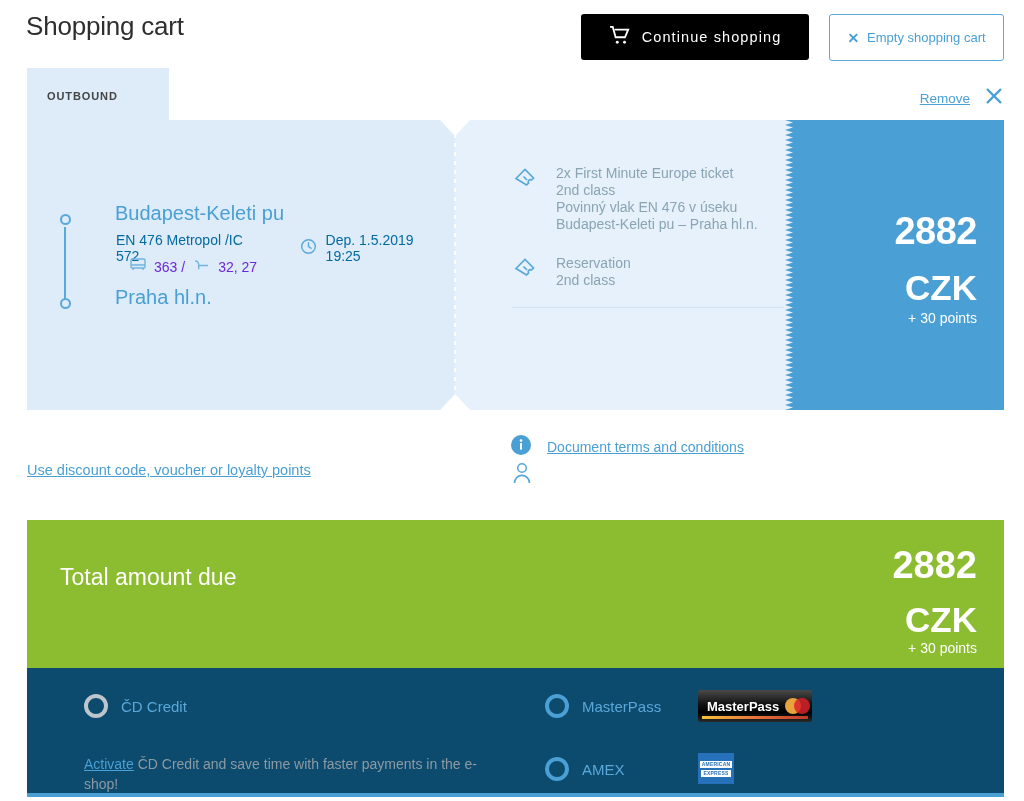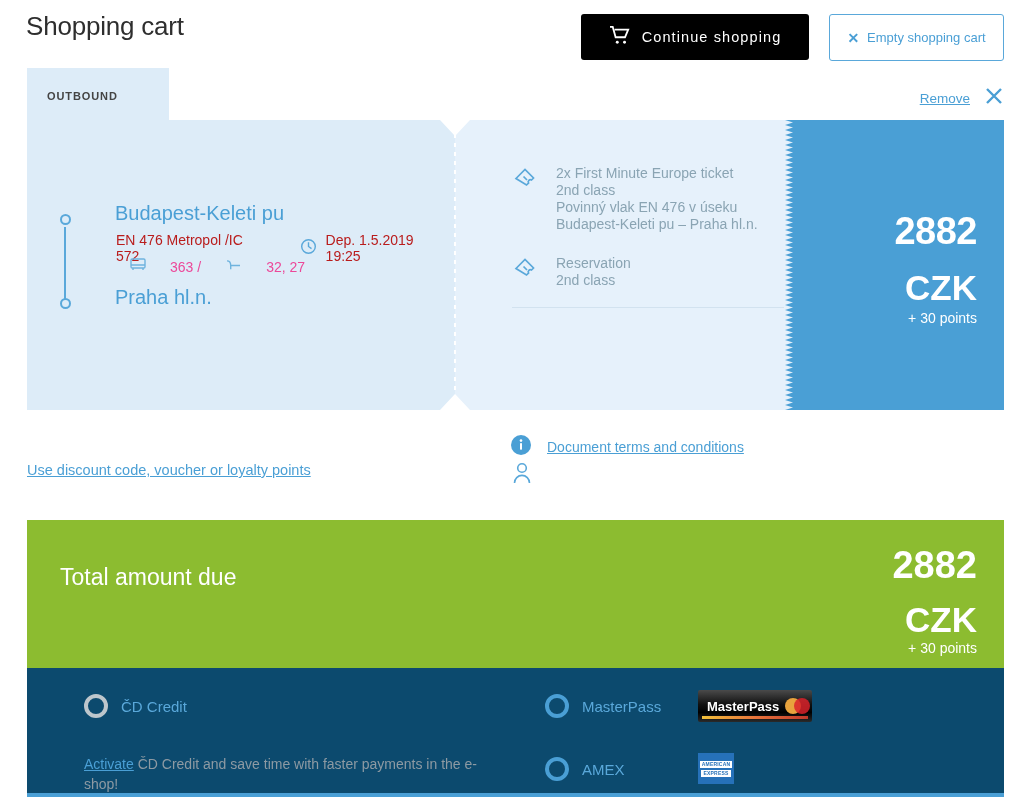--- a/index.html
+++ b/index.html
@@ -96,28 +96,28 @@
   .j-line {
     position:absolute; left:4px; top:13px; width:2px; height:72px; background:#5aa8da;
   }
   .j-from {
     position:absolute; left:55px; top:-6px;
     font-size:20px; color:#4a9fd5;
   }
   .j-meta {
     position:absolute; left:56px; top:24px;
     display:flex; align-items:center; gap:12px;
-    font-size:14px; color:#b91c1c;
+    font-size:14px; color:#0369a1;
   }
   .j-train { margin-right:20px; }
   .j-dep { display:flex; align-items:center; gap:9px;justify-content:center; }
   .j-seat {
     position:absolute; left:70px; top:50px;
-    display:flex; align-items:center; gap:24px;
-    font-size:14px; color:#ec4899;
+    display:flex; align-items:center; gap:8px;
+    font-size:14px; color:#6d28d9;
   }
   .j-to {
     position:absolute; left:55px; top:78px;
     font-size:20px; color:#4a9fd5;
   }
 
   
   .items { position:absolute; left:485px; top:45px; width:260px; }
   .item { position:relative; display:flex; gap:18px; margin-bottom:22px; }
   .item .txt { font-size:14px; line-height:17px; color:#8aa4b3; }

